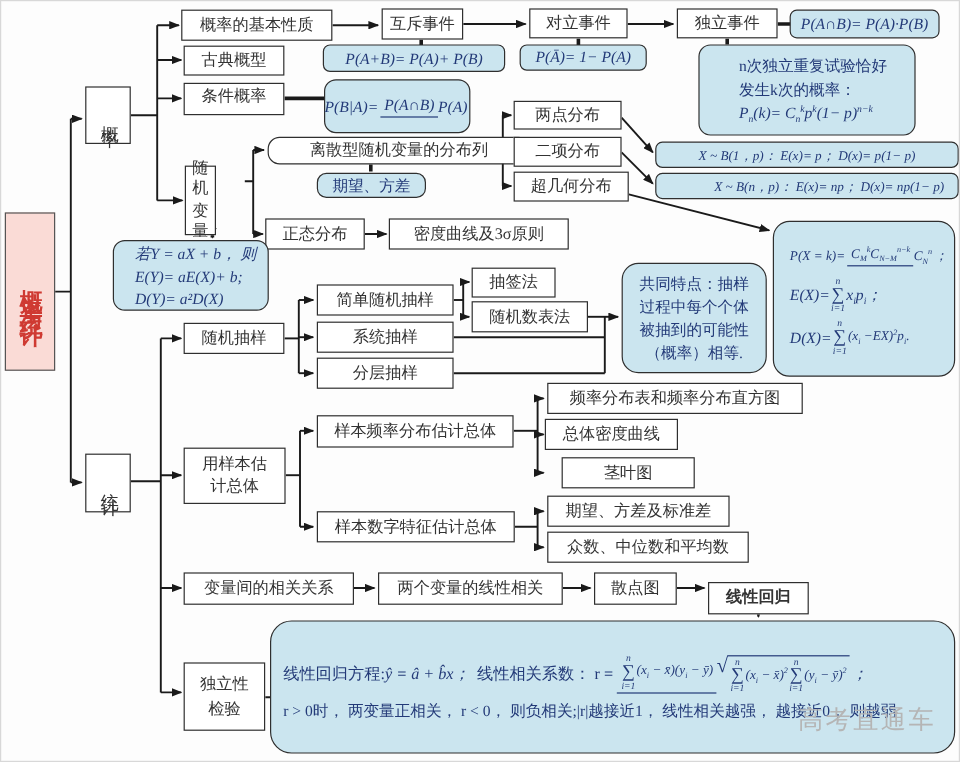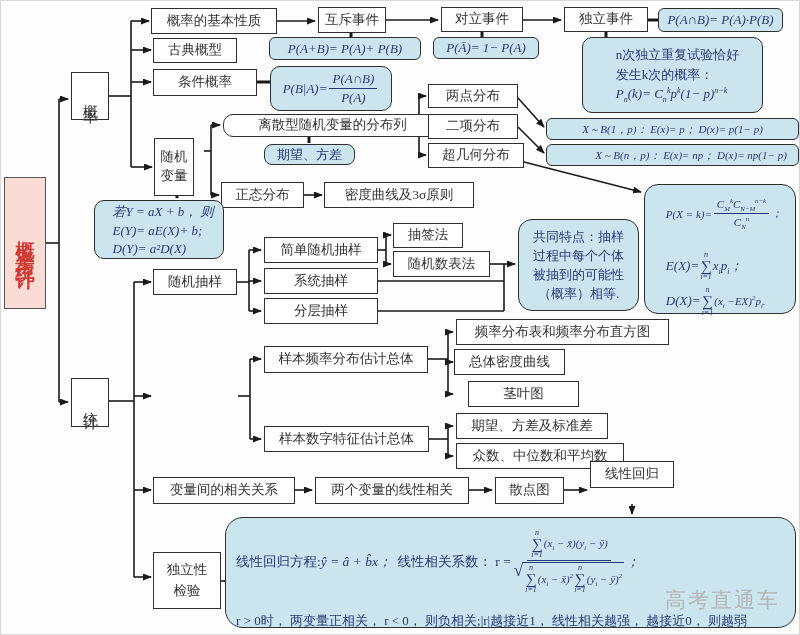--- a/index.html
+++ b/index.html
@@ -20,21 +20,21 @@
         border-radius:10px;color:var(--math-text);display:flex;align-items:center;justify-content:center;
         font-size:13px;text-align:center;}
   .math{font-style:italic;color:var(--math-text);white-space:nowrap;}
   .cjk{font-style:normal;}
   sup,sub{font-size:0.62em;font-style:italic;}
   .col{display:flex;flex-direction:column;align-items:flex-start;justify-content:center;gap:2px;}
   .colc{align-items:center;}
   .vtext{writing-mode:vertical-rl;text-orientation:upright;}
   .root{background:var(--root-bg);color:var(--root-text);font-weight:bold;font-size:19px;letter-spacing:7px;border:1.6px solid #555;}
   .branch{font-size:15px;letter-spacing:4px;}
-  .frac{display:inline-flex;flex-direction:column;align-items:center;vertical-align:middle;margin:16px 2px;}
+  .frac{display:inline-flex;flex-direction:row;align-items:center;vertical-align:middle;margin:4px 2px;}
   .frac .num{border-bottom:1.3px solid var(--math-text);padding:0 3px 1px;}
   .frac .den{padding-top:1px;}
   .sum{display:inline-flex;flex-direction:column;align-items:center;line-height:1;margin:0 1px;vertical-align:middle;}
   .sum .st,.sum .sb{font-size:8px;font-style:italic;}
   .sum .ss{font-size:15px;font-style:normal;line-height:0.95;}
   .sqrt{display:inline-flex;align-items:flex-start;}
   .sqrt .rad{font-style:normal;font-size:17px;line-height:1;margin-right:-1px;}
   .sqrt .under{border-top:1.3px solid var(--math-text);display:inline-flex;align-items:center;padding:1px 2px 0;}
   .watermark{position:absolute;color:var(--watermark);font-size:21px;letter-spacing:2px;font-family:"Liberation Sans","DejaVu Sans",sans-serif;}
   .small{font-size:11px;}
@@ -135,25 +135,25 @@
     <line x1="631" y1="503" x2="631" y2="513" marker-end="url(#ah)"></line>
     <line x1="220" y1="580" x2="225" y2="580"></line>
   </svg>
 
   <div class="node root vtext" style="left:3px;top:176px;width:42px;height:132px;">概率与统计</div>
   <div class="node branch vtext" style="left:70px;top:71px;width:38px;height:48px;">概率</div>
   <div class="node branch vtext" style="left:70px;top:377px;width:38px;height:49px;">统计</div>
 
   <div class="node" style="left:150px;top:7px;width:126px;height:26px;">概率的基本性质</div>
   <div class="node" style="left:152px;top:37px;width:84px;height:25px;">古典概型</div>
-  <div class="node" style="left:152px;top:68px;width:104px;height:27px;">条件概率</div>
+  <div class="node" style="left:152px;top:68px;width:84px;height:27px;font-family:Liberation Mono, monospace;">条件概率</div>
   <div class="node" style="left:317px;top:6px;width:68px;height:26px;">互斥事件</div>
   <div class="node" style="left:440px;top:6px;width:82px;height:25px;">对立事件</div>
   <div class="node" style="left:563px;top:6px;width:84px;height:25px;">独立事件</div>
-  <div class="node" style="left:153px;top:137px;width:40px;height:58px;">
+  <div class="node" style="left:153px;top:137px;width:26px;height:58px;">
     <div class="col colc">
       <span>随机</span>
       <span>变量</span>
     </div>
   </div>
   <div class="node" style="left:222px;top:113px;width:219px;height:23px;border-radius:10px;">离散型随机变量的分布列</div>
   <div class="node" style="left:427px;top:83px;width:90px;height:24px;">两点分布</div>
   <div class="node" style="left:427px;top:113px;width:90px;height:25px;">二项分布</div>
   <div class="node" style="left:427px;top:142px;width:96px;height:25px;">超几何分布</div>
   <div class="node" style="left:220px;top:181px;width:83px;height:26px;">正态分布</div>
@@ -226,31 +226,37 @@
       <span class="cjk">（概率）相等.</span>
     </div>
   </div>
 
   <div class="node" style="left:152px;top:268px;width:84px;height:26px;text-align:center;">随机抽样</div>
   <div class="node" style="left:263px;top:236px;width:114px;height:26px;">简单随机抽样</div>
   <div class="node" style="left:263px;top:267px;width:114px;height:26px;">系统抽样</div>
   <div class="node" style="left:263px;top:297px;width:114px;height:26px;">分层抽样</div>
   <div class="node" style="left:392px;top:222px;width:70px;height:25px;">抽签法</div>
   <div class="node" style="left:392px;top:250px;width:97px;height:26px;">随机数表法</div>
+  <div class="node" style="left:152px;top:372px;width:85px;height:47px;">
+    <div class="col colc" style="gap:1px;">
+      <span>用样本估</span>
+      <span>计总体</span>
+    </div>
+  </div>
   <div class="node" style="left:263px;top:345px;width:164px;height:27px;">样本频率分布估计总体</div>
   <div class="node" style="left:263px;top:425px;width:165px;height:26px;">样本数字特征估计总体</div>
   <div class="node" style="left:455px;top:318px;width:213px;height:26px;">频率分布表和频率分布直方图</div>
   <div class="node" style="left:453px;top:348px;width:111px;height:26px;">总体密度曲线</div>
   <div class="node" style="left:467px;top:380px;width:111px;height:26px;">茎叶图</div>
   <div class="node" style="left:455px;top:412px;width:152px;height:26px;">期望、方差及标准差</div>
   <div class="node" style="left:455px;top:442px;width:168px;height:26px;">众数、中位数和平均数</div>
   <div class="node" style="left:152px;top:476px;width:142px;height:27px;">变量间的相关关系</div>
   <div class="node" style="left:314px;top:476px;width:154px;height:27px;">两个变量的线性相关</div>
   <div class="node" style="left:494px;top:476px;width:69px;height:27px;">散点图</div>
-  <div class="node" style="left:589px;top:460px;width:84px;height:27px;">线性回归</div>
+  <div class="node" style="left:589px;top:484px;width:84px;height:27px;font-weight:bold;">线性回归</div>
   <div class="node" style="left:152px;top:551px;width:68px;height:57px;">
     <div class="col colc" style="gap:4px;">
       <span>独立性</span>
       <span>检验</span>
     </div>
   </div>
 
   <div class="fbox" style="left:224px;top:516px;width:571px;height:111px;border-radius:18px;align-items:stretch;">
     <div class="col" style="padding:4px 10px 6px;gap:0;width:100%;">
       <span style="display:inline-flex;align-items:center;flex-wrap:nowrap;font-size:13.5px;">

